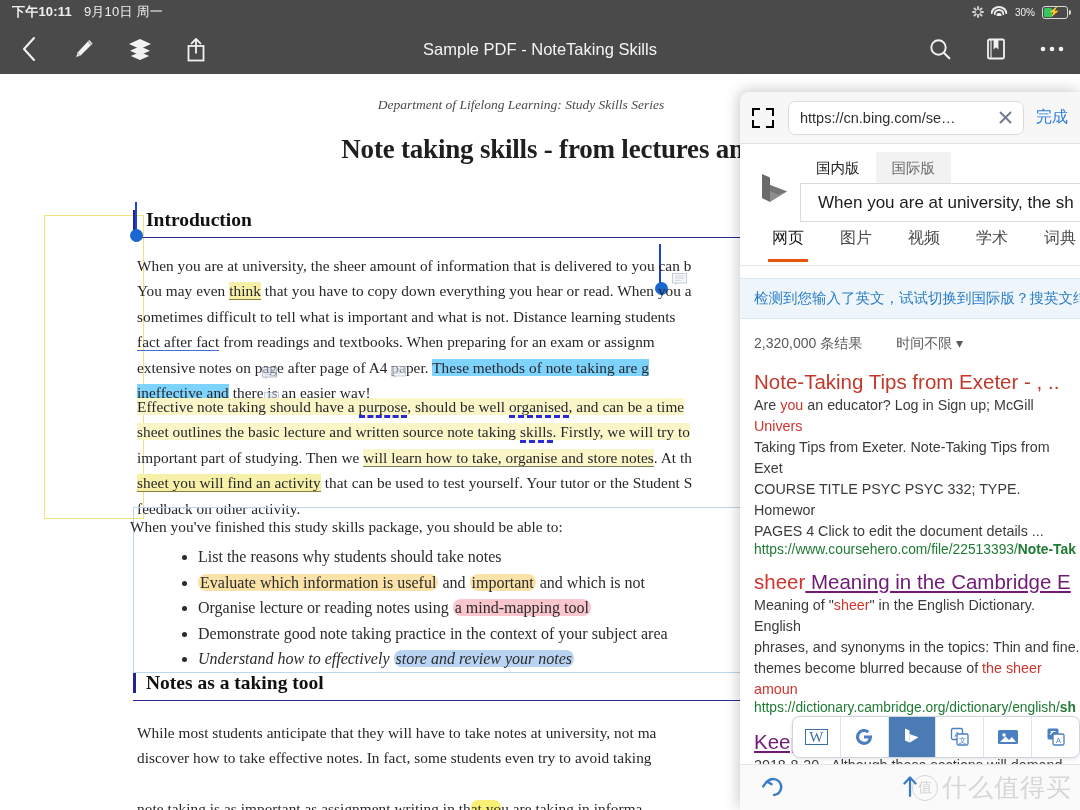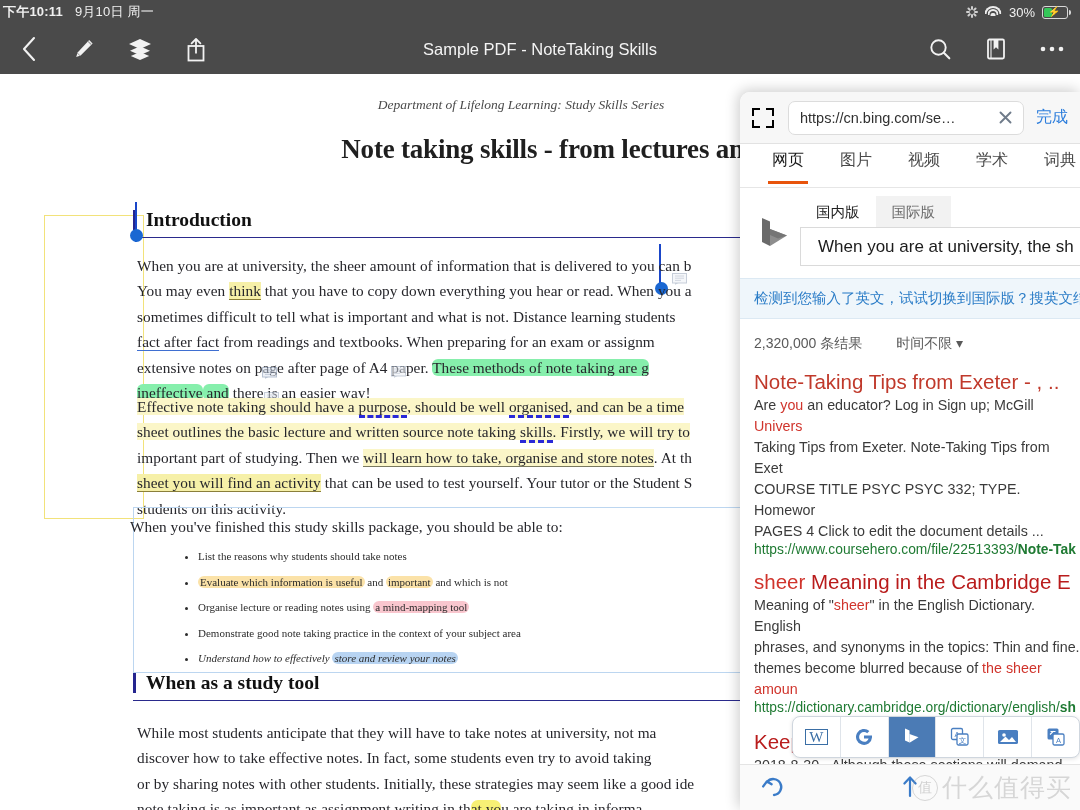--- a/index.html
+++ b/index.html
@@ -9,25 +9,25 @@
     background:#ffffff;
     position:relative;
   }
 
   
   #status-bar {
     position:absolute; left:0; top:0; width:1080px; height:24px;
     background:#4a4a4a; color:#f0f0f0;
     display:flex; align-items:center; font-size:13px;
   }
-  #status-left { padding-left:3px; display:flex; gap:12px; align-items:center; }
+  #status-left { padding-left:12px; display:flex; gap:12px; align-items:center; }
   #status-right { margin-left:auto; padding-right:12px; display:flex; gap:7px; align-items:center; }
   .sb-time { font-weight:bold; letter-spacing:0.2px; }
   .sb-date { letter-spacing:0.2px; }
-  .sb-pct { font-size:13px; }
+  .sb-pct { font-size:10px; }
 
   
   .ico-spinner { width:12px; height:12px; position:relative; display:inline-block; opacity:.85;}
   .ico-spinner i {
     position:absolute; left:5px; top:0; width:2px; height:4px; background:#e8e8e8;
     transform-origin:1px 6px; border-radius:1px;
   }
   .ico-wifi { width:17px; height:13px; position:relative; display:inline-block; }
   .ico-wifi b {
     position:absolute; border:2px solid #ececec; border-bottom:none;
@@ -96,21 +96,21 @@
     position:absolute; font-size:15.3px; line-height:25.4px; text-align:justify;
     color:#26262b; letter-spacing:0.05px;
   }
 
   
   .hl-yellow { background:#f6f0a8; }
   .hl-yellow-soft { background:#fbf6c8; }
   .hl-orange { background:#fbe2a8; border-radius:8px; padding:0 2px; }
   .hl-pink   { background:#f9c6ce; border-radius:8px; padding:0 2px; }
   .hl-blue   { background:#b8d4f2; border-radius:8px; padding:0 2px; }
-  .hl-sel    { background:#86efac;border-radius:6px; }
+  .hl-sel    { background:#7dd3fc; }
   .u-blue  { border-bottom:1.6px solid #3f6fd1; }
   .u-red   { border-bottom:1.6px solid #e04b4b; }
   .u-olive { border-bottom:1.4px solid #8a7f3a; }
   .u-dash  { border-bottom:3px dashed #2929d8; }
   .u-thin  { border-bottom:1px solid #7a7a5f; }
 
   #yellow-rect {
     position:absolute; border:1.4px solid #f2e27a; background:transparent;
   }
 
@@ -191,21 +191,21 @@
   }
   #bing-meta {
     display:flex; align-items:center; gap:34px; padding:16px 0 8px 14px;
     font-size:14px; color:#5a5a5a; white-space:nowrap;
   }
   #bing-meta .filter { color:#5a5a5a; }
 
   .result { padding:8px 0 4px 14px; }
   .r-title { font-size:20.5px; line-height:26px; white-space:nowrap; overflow:hidden; cursor:pointer;}
   .r-title .vlink { color:#c0392b; }
-  .r-title .blink { color:#b91c1c; }
+  .r-title .blink { color:#701a75;text-decoration:underline; }
   .r-title .match { color:#d0342c; }
   .r-snip { font-size:14.3px; line-height:21px; color:#3b3b3b; }
   .r-snip .match { color:#d0342c; }
   .r-url  { font-size:13.8px; color:#1f7a33; white-space:nowrap; overflow:hidden; }
   .r-url b { color:#1f7a33; }
 
   #engine-bar {
     position:absolute; left:52px; bottom:52px; width:288px; height:42px;
     background:#fff; border:1px solid #cfd6de; border-radius:8px;
     display:flex; overflow:hidden; box-shadow:0 1px 4px rgba(0,0,0,.12);
@@ -376,51 +376,51 @@
           <path d="M3 11.8 L3 10 L6.5 10 Z" fill="#7f91ae"></path>
           <path d="M3 3 H12 M3 5.2 H12 M3 7.4 H9" stroke="#7f91ae" stroke-width="0.8"></path>
         </svg>
     </div>
 
     <div class="para" style="left:137px; top:320px; width:612px;">
       <span class="hl-yellow-soft">Effective note taking should have a </span><span class="hl-yellow-soft u-dash">purpose</span><span class="hl-yellow-soft">, should be well </span><span class="hl-yellow-soft u-dash">organised</span><span class="hl-yellow-soft">, and can be a time</span><br>
       <span class="hl-yellow-soft">sheet outlines the basic lecture and written source note taking </span><span class="hl-yellow-soft u-dash">skills</span><span class="hl-yellow-soft">. Firstly, we will try to</span><br>
       <span>important part of studying. Then we </span><span class="hl-yellow-soft u-thin">will learn how to take, organise and store notes</span><span>. At th</span><br>
       <span class="hl-yellow u-olive">sheet you will find an activity</span><span> that can be used to test yourself. Your tutor or the Student S</span><br>
-      <span>students on this activity.</span>
+      <span>feedback on other activity.</span>
     </div>
 
     <div class="blue-box" style="left:133px; top:433px; width:612px; height:166px;"></div>
     <div class="para" style="left:130px; top:440px; width:590px; text-align:left;">When you've finished this study skills package, you should be able to:</div>
 
-    <ul style="position:absolute; left:180px; top:470px; width:560px; font-size:11px; line-height:25.6px; list-style:disc;">
+    <ul style="position:absolute; left:180px; top:470px; width:560px; font-size:16px; line-height:25.6px; list-style:disc;">
       <li style="margin-left:18px;">
         <span>List the reasons why students should take notes</span>
       </li>
       <li style="margin-left:18px;">
         <span class="hl-orange">Evaluate which information is useful</span><span> and </span><span class="hl-orange">important</span><span> and which is not</span>
       </li>
       <li style="margin-left:18px;">
         <span>Organise lecture or reading notes using </span><span class="hl-pink">a mind-mapping tool</span>
       </li>
       <li style="margin-left:18px;">
         <span>Demonstrate good note taking practice in the context of your subject area</span>
       </li>
       <li style="margin-left:18px;font-style:italic;">
         <span>Understand how to effectively </span><span class="hl-blue">store and review your notes</span>
       </li>
     </ul>
 
-    <div class="sec-head" style="left:133px; top:598px;">When as a study tool</div>
+    <div class="sec-head" style="left:133px; top:598px;">Notes as a taking tool</div>
     <div class="sec-rule" style="left:133px; top:626px; width:612px;"></div>
 
     <div class="para" style="left:137px; top:646px; width:612px;">
       <span>While most students anticipate that they will have to take notes at university, not ma</span><br>
       <span>discover how to take effective notes. In fact, some students even try to avoid taking </span><br>
-      <span>or by sharing notes with other students. Initially, these strategies may seem like a good ide</span><br>
+      <br>
       <span>note taking is as important as assignment writing in th</span><span style="background:#f7f075;border-radius:7px;">at yo</span><span>u are taking in informa</span><br>
       
     </div>
 
   </div>
 </div>
 
 <div id="browser-popup">
 
   <div id="bp-chrome">
@@ -436,43 +436,43 @@
         <svg viewBox="0 0 19 19" width="19" height="19">
             <path d="M4.5 4.5 L14.5 14.5 M14.5 4.5 L4.5 14.5" stroke="#6f7b8a" stroke-width="1.9" stroke-linecap="round"></path>
           </svg>
       </span>
     </div>
     <div id="bp-done">完成</div>
   </div>
 
   <div id="bp-body">
 
+    <div id="bing-head">
+      <div id="bing-logo">
+        <svg viewBox="0 0 36 40" width="36" height="40">
+          <path d="M4 2 L12 5.6 L12 30 L4 26 Z" fill="#6a6a6a"></path>
+          <path d="M12 13 L29 19.5 L12 30 Z" fill="#8d8d8d"></path>
+          <path d="M12 13 L29 19.5 L20 22.5 L12 19 Z" fill="#757575"></path>
+        </svg>
+      </div>
+      <div id="bing-tabs">
+        <div class="bing-tab active">国内版</div>
+        <div class="bing-tab inactive">国际版</div>
+      </div>
+      <div id="bing-searchbox">When you are at university, the sh</div>
+    </div>
+
     <div id="bing-nav">
       <div class="bn-item active">网页</div>
       <div class="bn-item">图片</div>
       <div class="bn-item">视频</div>
       <div class="bn-item">学术</div>
       <div class="bn-item">词典</div>
     </div>
 
-    <div id="bing-head">
-      <div id="bing-logo">
-        <svg viewBox="0 0 36 40" width="36" height="40">
-          <path d="M4 2 L12 5.6 L12 30 L4 26 Z" fill="#6a6a6a"></path>
-          <path d="M12 13 L29 19.5 L12 30 Z" fill="#8d8d8d"></path>
-          <path d="M12 13 L29 19.5 L20 22.5 L12 19 Z" fill="#757575"></path>
-        </svg>
-      </div>
-      <div id="bing-tabs">
-        <div class="bing-tab active">国内版</div>
-        <div class="bing-tab inactive">国际版</div>
-      </div>
-      <div id="bing-searchbox">When you are at university, the sh</div>
-    </div>
-
     <div id="bing-notice">检测到您输入了英文，试试切换到国际版？搜英文结果</div>
 
     <div id="bing-meta">
       <span>2,320,000 条结果</span>
       <span class="filter">
         <span>时间不限</span>
         <span> ▾</span>
       </span>
     </div>
 

